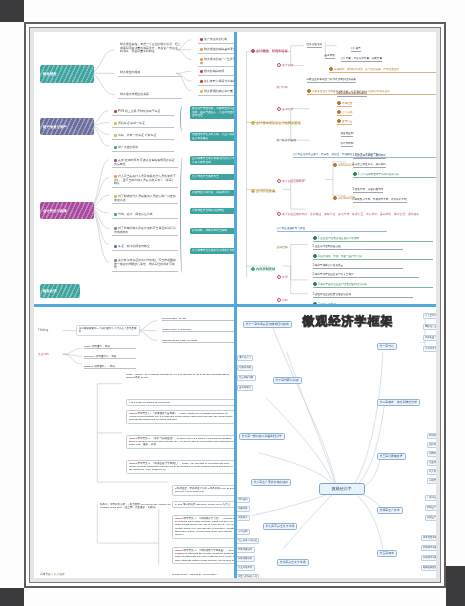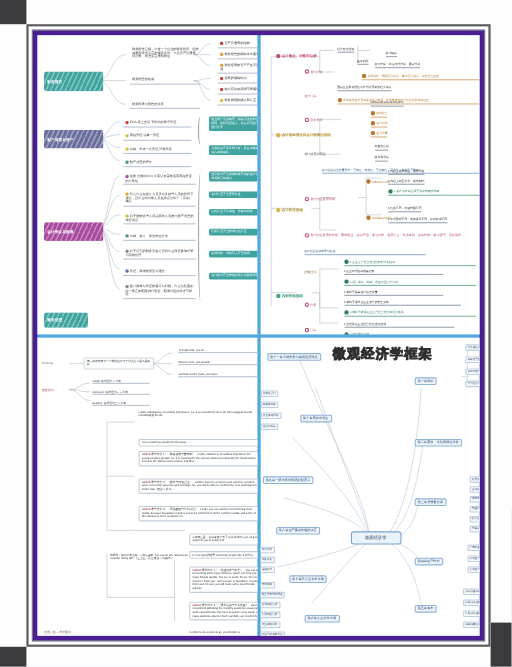--- a/index.html
+++ b/index.html
@@ -8,21 +8,21 @@
 
   
   .corner-block{position:absolute;background:#3b3b3d;}
   .corner-tl{left:0;top:0;width:24px;height:22px;}
   .corner-bl{left:0;top:588px;width:24px;height:18px;}
   .corner-br{left:446px;top:566px;width:19px;height:40px;}
 
   
   .frame{position:absolute;left:24px;top:22px;width:422px;height:566px;
          border:2px solid #5d5d60;background:#ffffff;box-sizing:border-box;}
-  .frame-inner{position:absolute;inset:3px;border:1px solid #7a7a7e;box-sizing:border-box;background:#4c1d95;}
+  .frame-inner{position:absolute;inset:3px;border:1px solid #7a7a7e;box-sizing:border-box;background:#e5e5e5;}
 
   
   .grid{position:absolute;inset:4px;display:grid;
         grid-template-columns:1fr 1fr;grid-template-rows:1fr 1fr;
         gap:3px;background:#53a8de;}
   .cell{position:relative;background:#ffffff;overflow:hidden;}
 
   .cell-inner{position:absolute;inset:0;overflow:hidden;}
 
   

